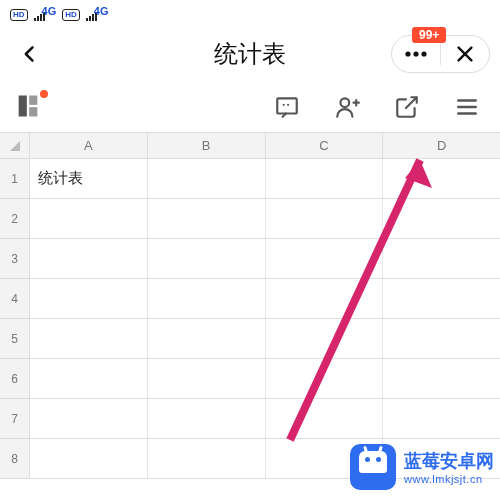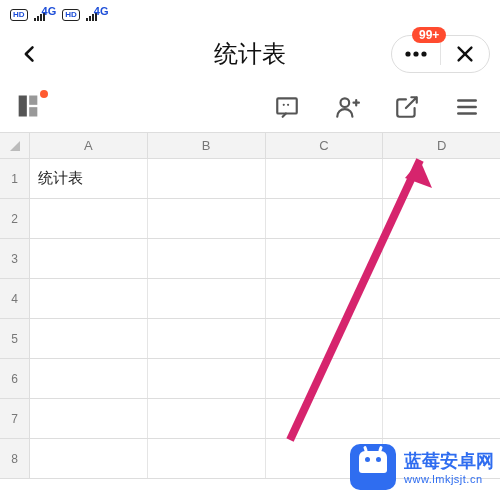--- a/index.html
+++ b/index.html
@@ -19,21 +19,21 @@
   .batt i{ position:absolute; left:1px; top:1px; bottom:1px; width:75%; background:#222;}
   .clock{ font-size:15px; font-weight:600; letter-spacing:1px;}
 
   
   .titlebar { display:flex; align-items:center; justify-content:space-between; height:56px; padding:0 10px;}
   .back { width:40px; height:40px; display:flex; align-items:center; justify-content:center; }
   .title { font-size:24px; font-weight:500; color:#111; position:absolute; left:50%; transform:translateX(-50%);}
   .capsule { display:flex; align-items:center; border:1px solid #ddd; border-radius:22px; height:38px; position:relative;}
   .cap-btn { width:48px; height:38px; display:flex; align-items:center; justify-content:center;}
   .cap-div { width:1px; height:22px; background:#e3e3e3;}
-  .badge { position:absolute; top:-9px; left:20px; background:#ff4b2f; color:#fff; font-size:12px; font-weight:700; padding:1px 7px; border-radius:8px; }
+  .badge { position:absolute; top:-9px; left:20px; background:#ff4b2f; color:#fff; font-size:12px; font-weight:700; padding:1px 7px; border-radius:3px; }
 
   
   .toolbar { display:flex; align-items:center; justify-content:space-between; height:50px; padding:0 18px 0 14px;}
   .logo-wrap{ position:relative; width:30px; height:30px;}
   .logo-dot{ position:absolute; top:-2px; right:-4px; width:8px; height:8px; background:#ff5a30; border-radius:50%;}
   .tool-right{ display:flex; gap:30px; align-items:center;}
   .tool-btn{ width:30px; height:30px; display:flex; align-items:center; justify-content:center; color:#555;}
 
   
   .sheet { border-top:1px solid #ddd; }

